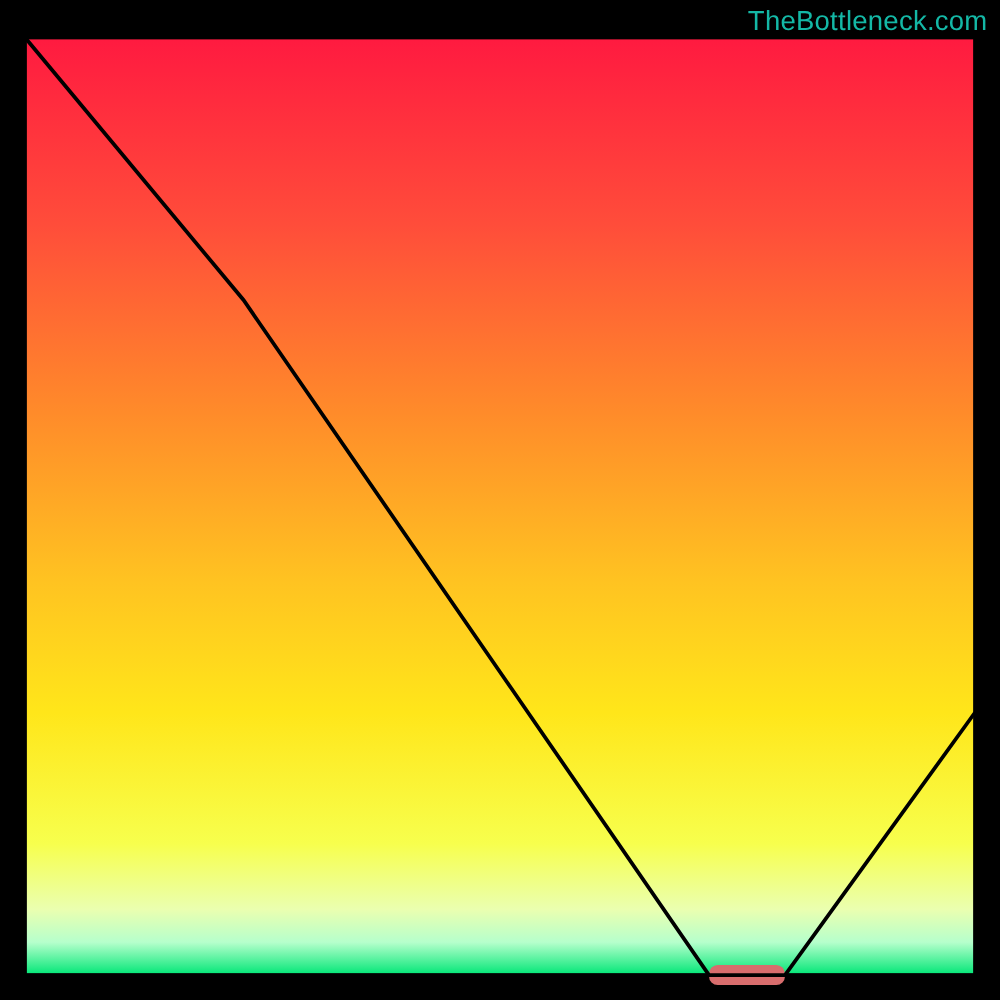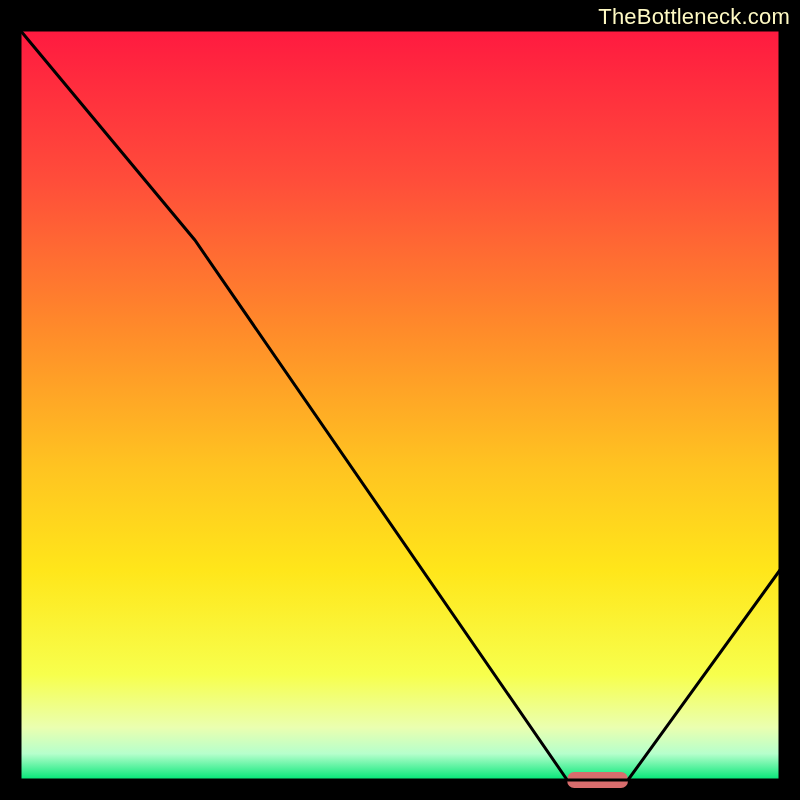--- a/index.html
+++ b/index.html
@@ -13,21 +13,21 @@
   }
   .canvas {
     position: relative;
     width: 800px;
     height: 800px;
   }
   .watermark {
     position: absolute;
     top: 4px;
     right: 10px;
-    color: #fef9c3;
+    color: #14b8a6;
     font-size: 22px;
     font-weight: 500;
     letter-spacing: 0.2px;
     user-select: none;
   }
   svg.plot {
     position: absolute;
     left: 0;
     top: 0;
   }

